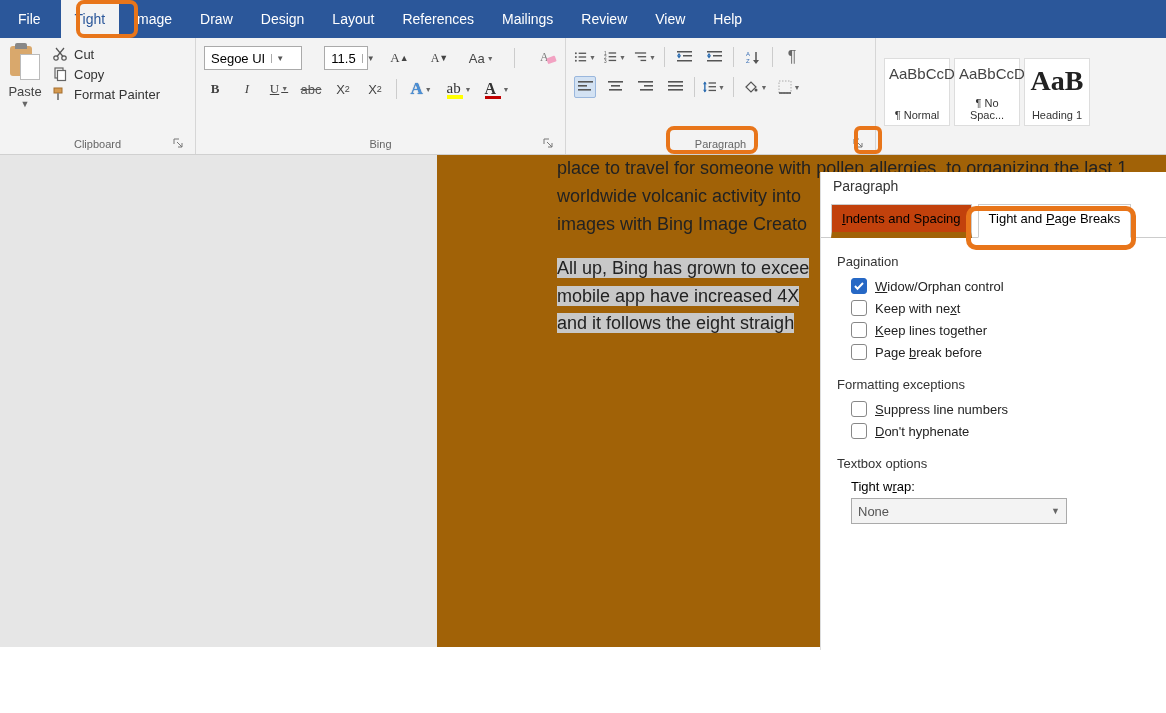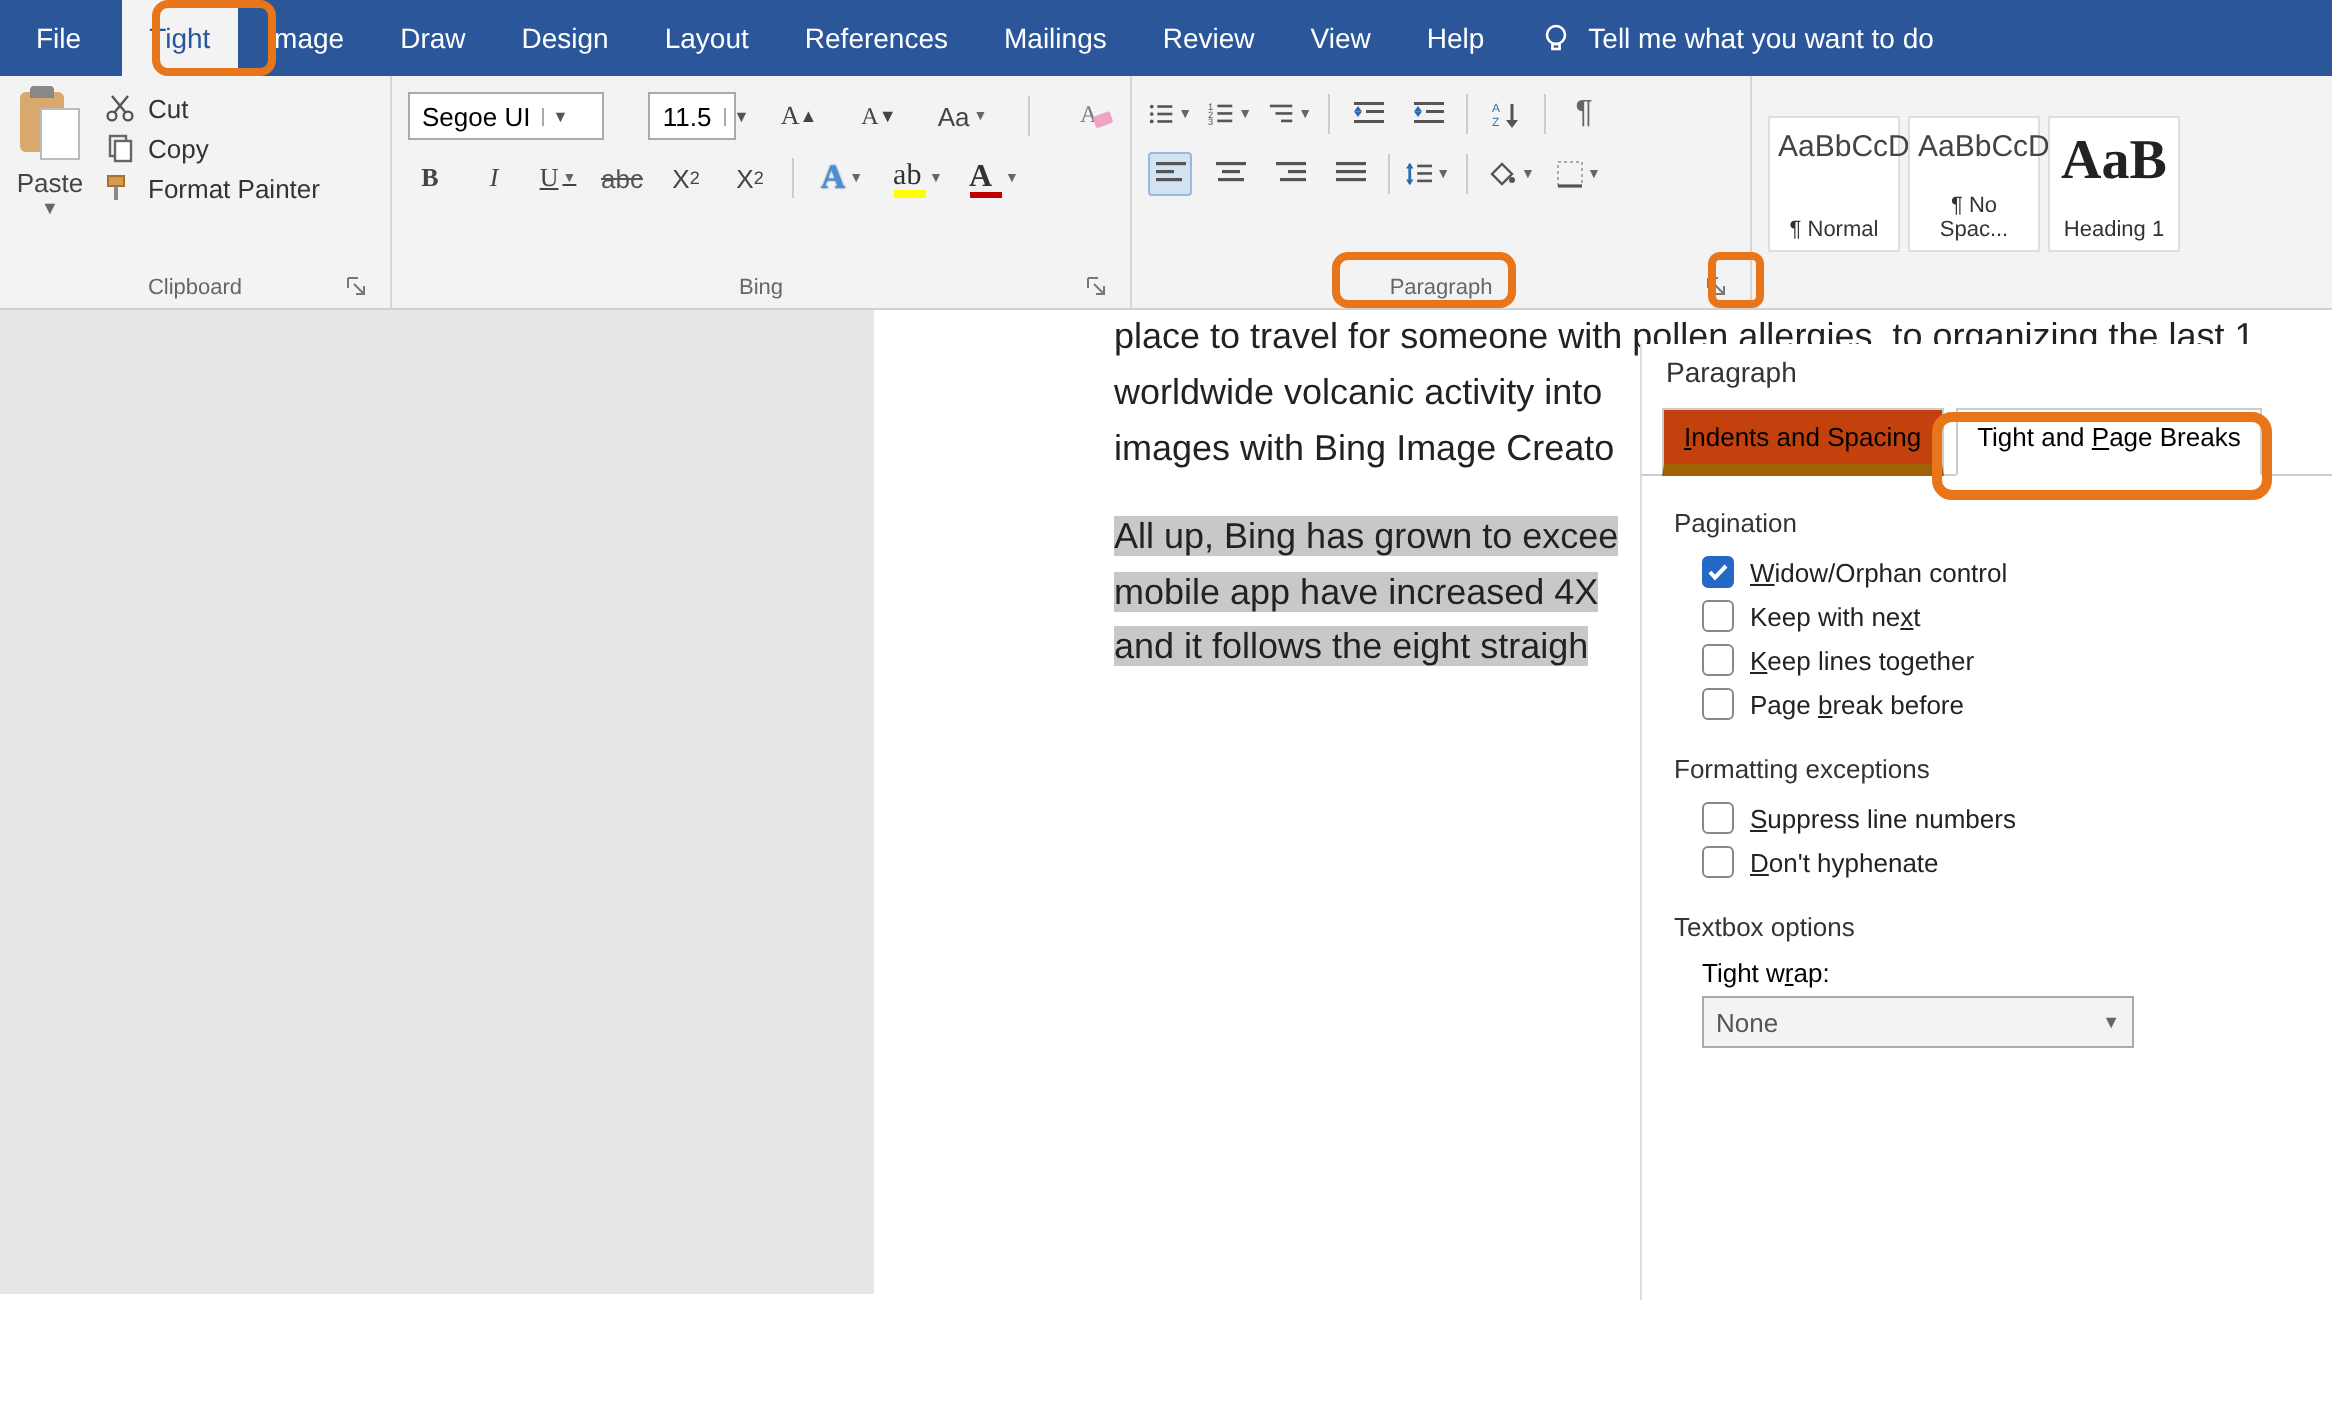--- a/index.html
+++ b/index.html
@@ -180,21 +180,21 @@
   .tile .nm { font-size: 11px; text-align: center; color: #333; }
   
   .docwrap {
     position: absolute;
     top: 155px; left: 0; right: 0; bottom: 66px;
     background: #e6e6e6;
     display: flex;
   }
   .gutter { width: 437px; background: #e6e6e6; }
   .page {
-    background: #ffffff;
+    background: #a16207;
     flex: 1;
     padding: 0 0 0 120px;
     position: relative;
     font-size: 18px; color: #222;
     line-height: 1.55;
   }
   .page p { margin: 0 0 16px 0; max-width: 700px; }
   .sel { background: #c8c8c8; }
   
   .belowdoc {
@@ -271,29 +271,20 @@
   <div class="tab active">Tight</div>
   <div class="tab">Image</div>
   <div class="tab">Draw</div>
   <div class="tab">Design</div>
   <div class="tab">Layout</div>
   <div class="tab">References</div>
   <div class="tab">Mailings</div>
   <div class="tab">Review</div>
   <div class="tab">View</div>
   <div class="tab">Help</div>
-  <div class="tell-me">
-    <span class="bulb">
-      <svg viewBox="0 0 16 16">
-          <circle cx="8" cy="6.5" r="4.5" fill="none" stroke="#fff" stroke-width="1.3"></circle>
-          <rect x="6.2" y="11" width="3.6" height="2.5" fill="none" stroke="#fff" stroke-width="1.3"></rect>
-        </svg>
-    </span>
-    <span>Tell me what you want to do</span>
-  </div>
 </div>
 <div class="home-highlight"></div>
 
 <div class="ribbon">
 
   <div class="group clipboard" style="width:196px">
     <div class="group-body">
       <div class="paste-col">
         <div class="paste-icon">
           <div class="board"></div>

